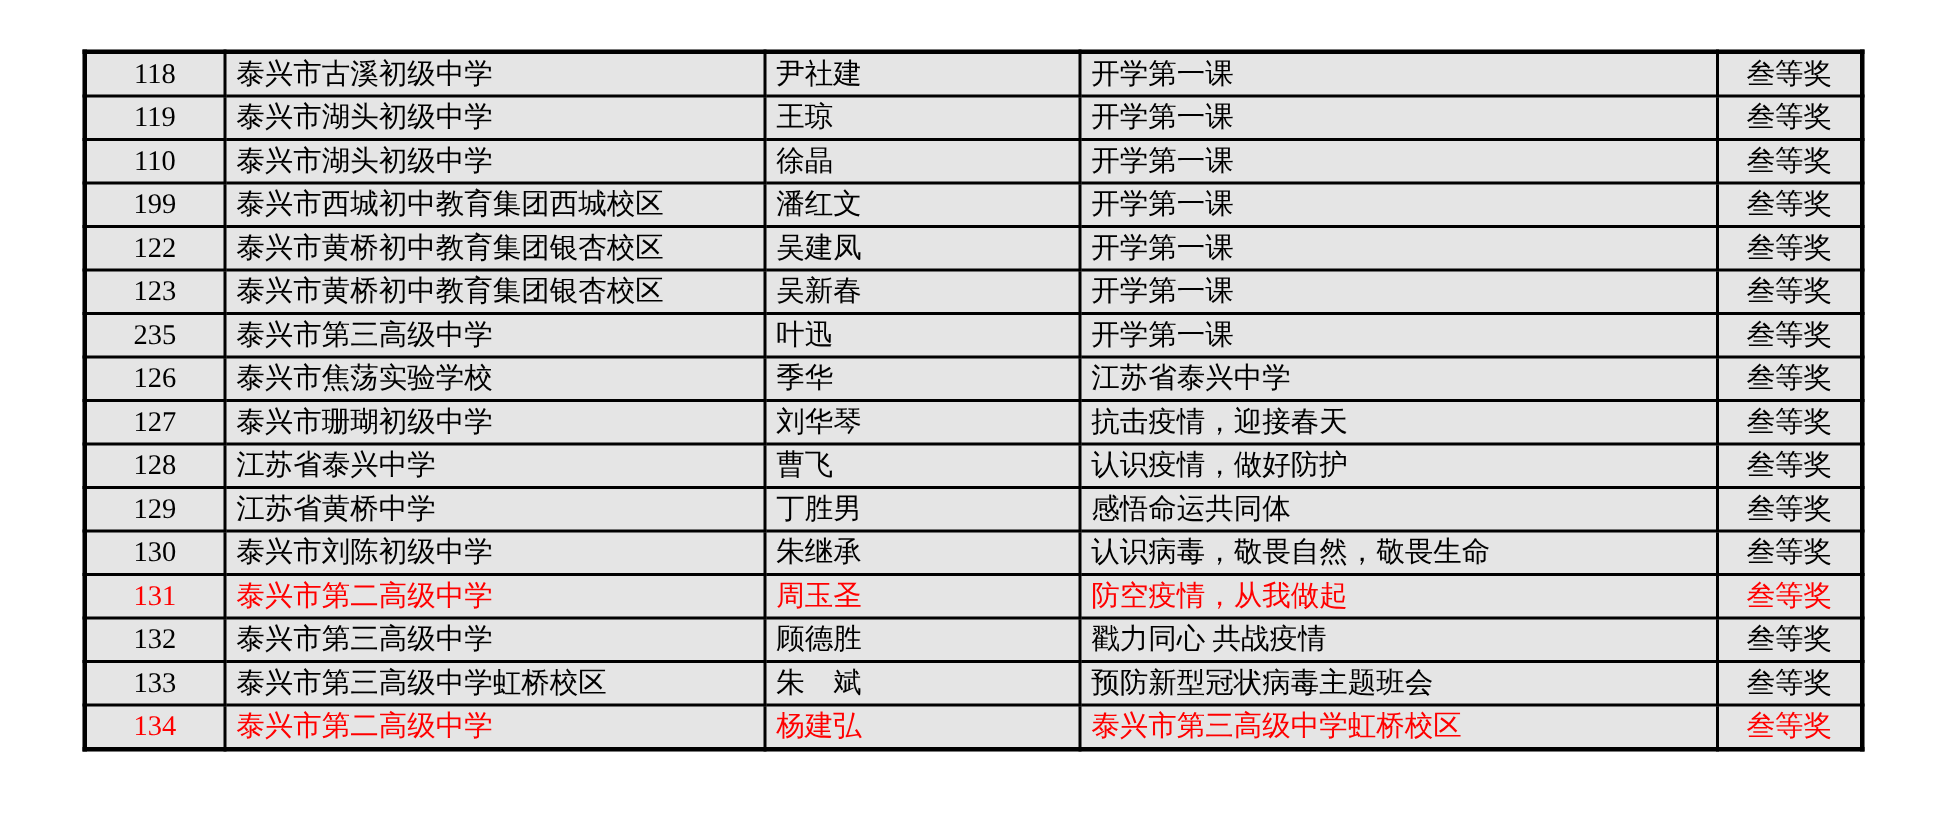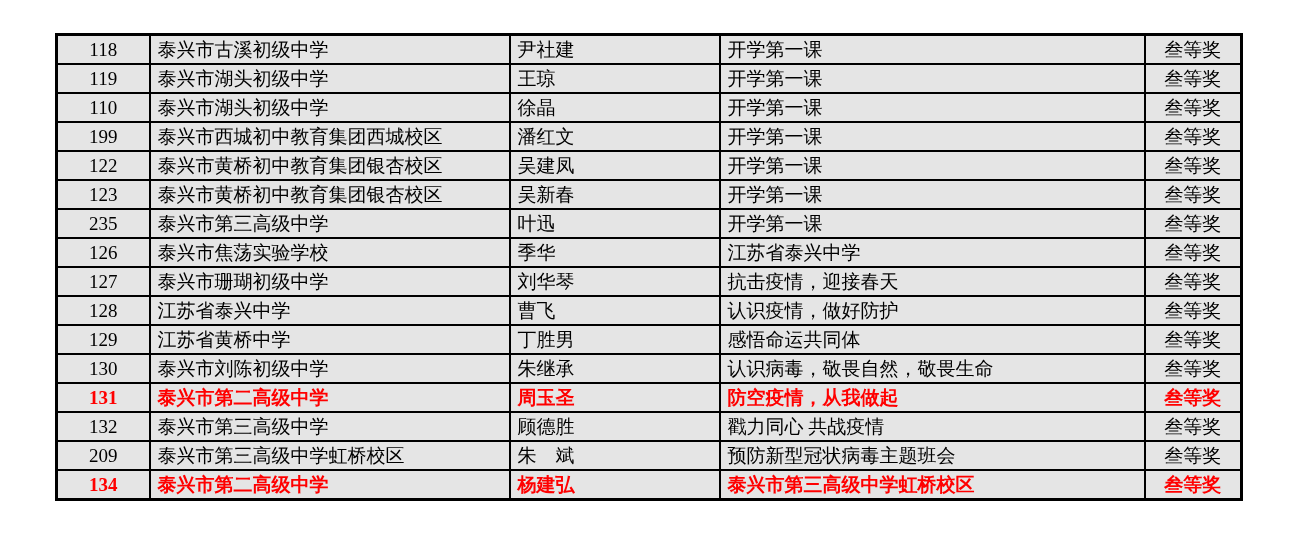--- a/index.html
+++ b/index.html
@@ -39,21 +39,21 @@
     white-space: nowrap;
     overflow: hidden;
   }
   table.awards td.num,
   table.awards td.award {
     text-align: center;
     padding: 0 2px;
   }
   tr.highlight td {
     color: #ff0000;
-    font-weight: bold;
+    font-weight: normal;
   }
 </style>
 </head>
 <body>
 
 <div class="page">
   <table class="awards">
     <colgroup>
       <col style="width:93px">
       <col style="width:360px">
@@ -154,21 +154,21 @@
     <td class="award">叁等奖</td>
   </tr>
         <tr>
     <td class="num">132</td>
     <td class="school">泰兴市第三高级中学</td>
     <td class="person">顾德胜</td>
     <td class="title">戳力同心 共战疫情</td>
     <td class="award">叁等奖</td>
   </tr>
         <tr>
-    <td class="num">209</td>
+    <td class="num">133</td>
     <td class="school">泰兴市第三高级中学虹桥校区</td>
     <td class="person">朱　斌</td>
     <td class="title">预防新型冠状病毒主题班会</td>
     <td class="award">叁等奖</td>
   </tr>
         <tr class="highlight">
     <td class="num">134</td>
     <td class="school">泰兴市第二高级中学</td>
     <td class="person">杨建弘</td>
     <td class="title">泰兴市第三高级中学虹桥校区</td>

